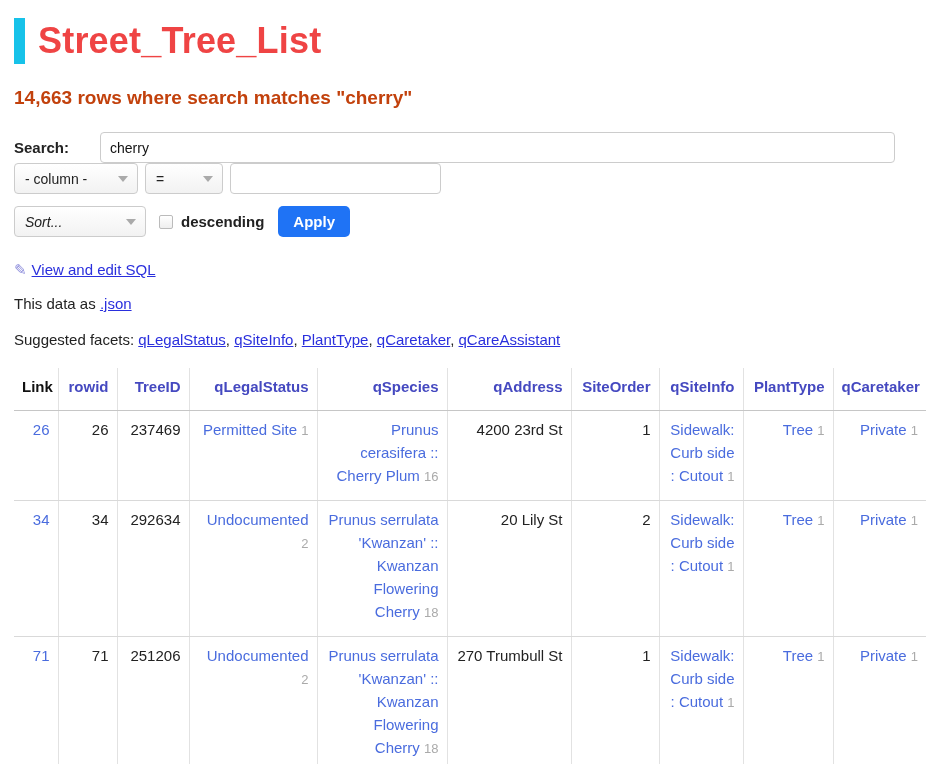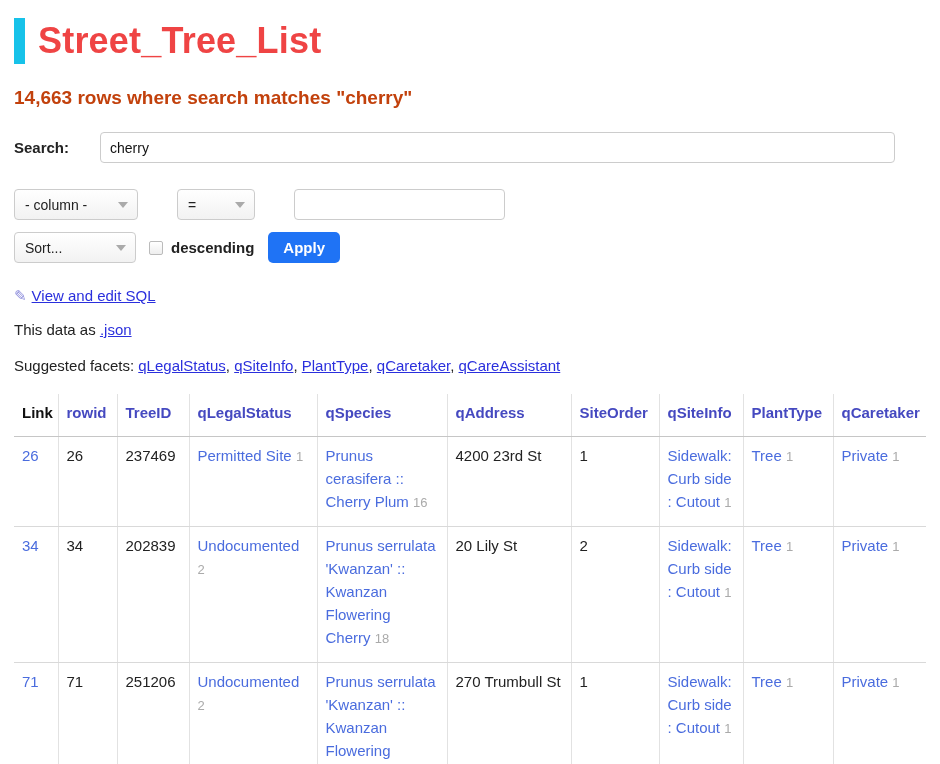--- a/index.html
+++ b/index.html
@@ -23,33 +23,33 @@
   
   .search-row { margin-top: 24px; display: flex; align-items: center; }
   .search-label { font-size: 15px; font-weight: bold; width: 86px; flex: 0 0 86px; }
   .search-input {
     width: 795px; height: 31px; box-sizing: border-box;
     border: 1px solid #ccc; border-radius: 4px; padding: 0 9px;
     font-size: 14px; font-family: inherit; color: #111;
   }
 
   
-  .filter-row { margin-top: 26px; display: flex; align-items: center; gap: 32px; }
+  .filter-row { display: flex; align-items: center; }
   .sort-row { margin-top: 12px; display: flex; align-items: center; }
   .select-wrap { position: relative; display: inline-block; margin-right: 7px; }
   select.ui-select {
     appearance: none; -webkit-appearance: none; -moz-appearance: none;
     height: 31px; border: 1px solid #ccc; border-radius: 4px;
     background: linear-gradient(#ffffff, #f2f2f2);
     font-size: 14px; font-family: inherit; color: #222;
     padding: 0 26px 0 10px; box-sizing: border-box;
   }
   select.col-select { width: 124px; }
   select.op-select { width: 78px; }
-  select.sort-select { width: 122px; }
+  select.sort-select { width: 132px; font-style: italic; }
   .select-arrow {
     position: absolute; right: 10px; top: 13px; pointer-events: none;
     width: 0; height: 0; border-left: 5px solid transparent;
     border-right: 5px solid transparent; border-top: 6px solid #aaa;
   }
   .filter-value-input {
     width: 211px; height: 31px; box-sizing: border-box;
     border: 1px solid #ccc; border-radius: 4px; padding: 0 9px;
     font-size: 14px; font-family: inherit;
   }
@@ -74,21 +74,21 @@
   .facets-row { margin-top: 19px; font-size: 15px; color: #222; }
   .facet-item::after { content: ", "; color: #222; }
   .facet-item:last-child::after { content: ""; }
 
   
   table.data-table {
     margin-top: 20px; border-collapse: collapse; table-layout: fixed;
     width: 912px; font-size: 15px;
   }
   th, td {
-    text-align: left; vertical-align: top;
+    text-align: right; vertical-align: top;
     padding: 7px 8px 12px 8px; line-height: 23px;
     border-right: 1px solid #e2e2e2;
   }
   th:last-child, td:last-child { border-right: none; }
   th { font-weight: bold; border-bottom: 1px solid #c6c6c6; white-space: nowrap; }
   td { border-bottom: 1px solid #d9d9d9; }
   th.col-link { color: #111; }
   th a { color: #4549c0; text-decoration: none; font-weight: bold; cursor: pointer; margin-top: 8px; }
   td a { color: #4a6cde; text-decoration: none; cursor: pointer; }
   .count { color: #aaa; font-size: 13px; }
@@ -192,21 +192,21 @@
         <td><a>Prunus cerasifera :: Cherry Plum</a> <span class="count">16</span></td>
         <td>4200 23rd St</td>
         <td>1</td>
         <td><a>Sidewalk: Curb side : Cutout</a> <span class="count">1</span></td>
         <td><a>Tree</a> <span class="count">1</span></td>
         <td><a>Private</a> <span class="count">1</span></td>
       </tr>
       <tr>
         <td><a>34</a></td>
         <td>34</td>
-        <td>202839</td>
+        <td>292634</td>
         <td><a>Undocumented</a> <span class="count">2</span></td>
         <td><a>Prunus serrulata 'Kwanzan' :: Kwanzan Flowering Cherry</a> <span class="count">18</span></td>
         <td>20 Lily St</td>
         <td>2</td>
         <td><a>Sidewalk: Curb side : Cutout</a> <span class="count">1</span></td>
         <td><a>Tree</a> <span class="count">1</span></td>
         <td><a>Private</a> <span class="count">1</span></td>
       </tr>
       <tr>
         <td><a>71</a></td>

